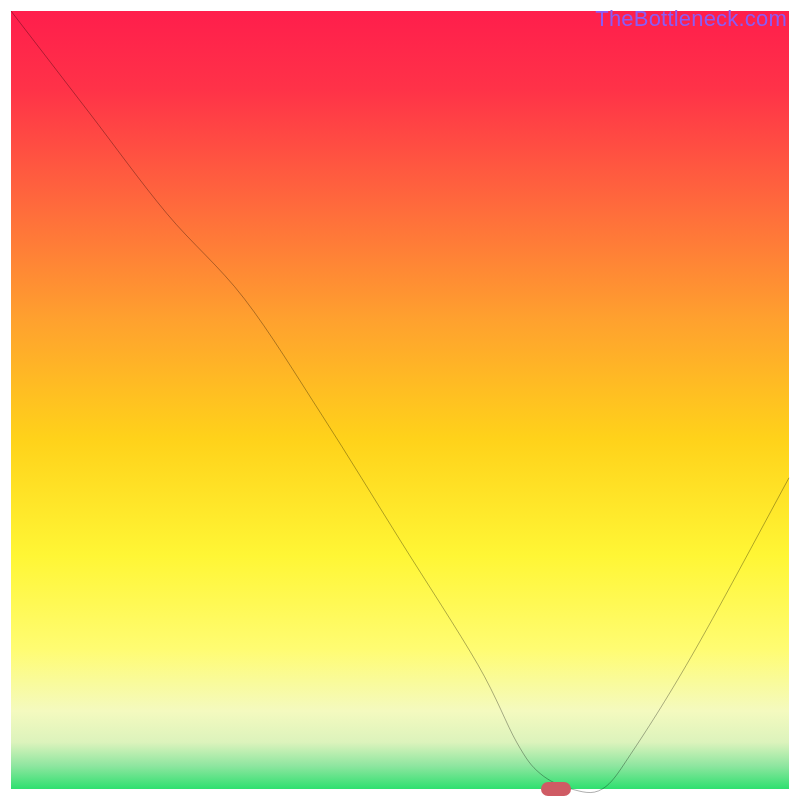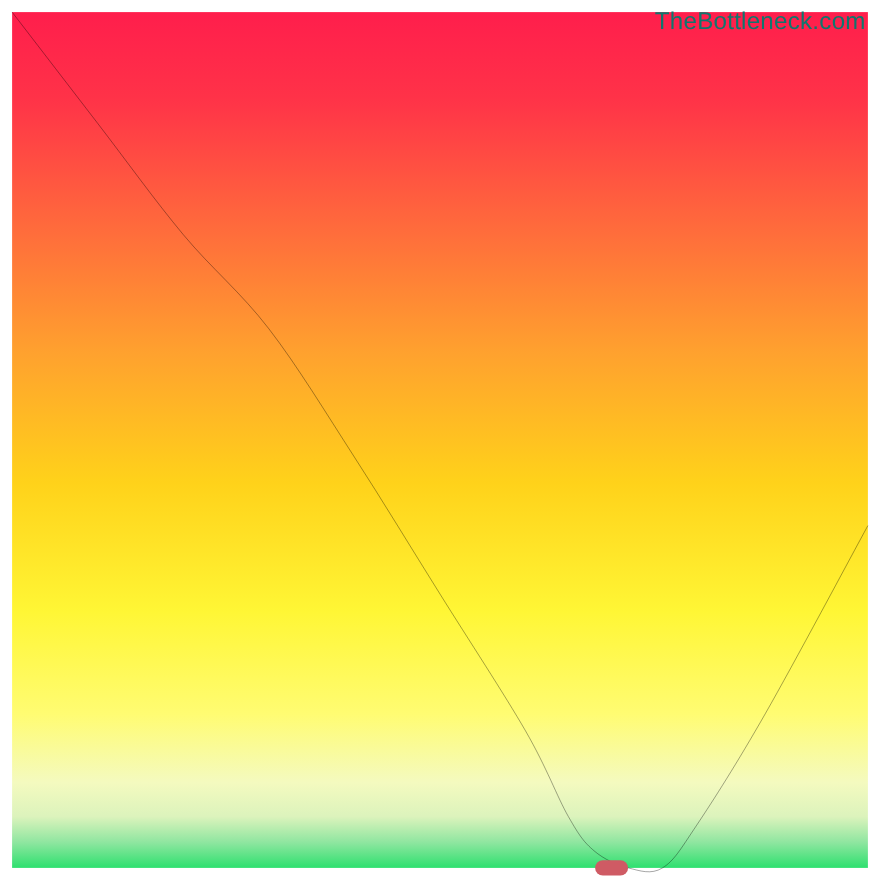--- a/index.html
+++ b/index.html
@@ -28,21 +28,21 @@
     position: absolute;
     left: 0;
     top: 0;
     width: 100%;
     height: 100%;
   }
   .watermark {
     position: absolute;
     top: -5px;
     right: 2px;
-    color: #0f766e;
+    color: #8b5cf6;
     font-size: 22px;
     font-weight: 500;
     letter-spacing: 0.2px;
   }
   svg.curve {
     position: absolute;
     left: 0;
     top: 0;
     width: 100%;
     height: 100%;

